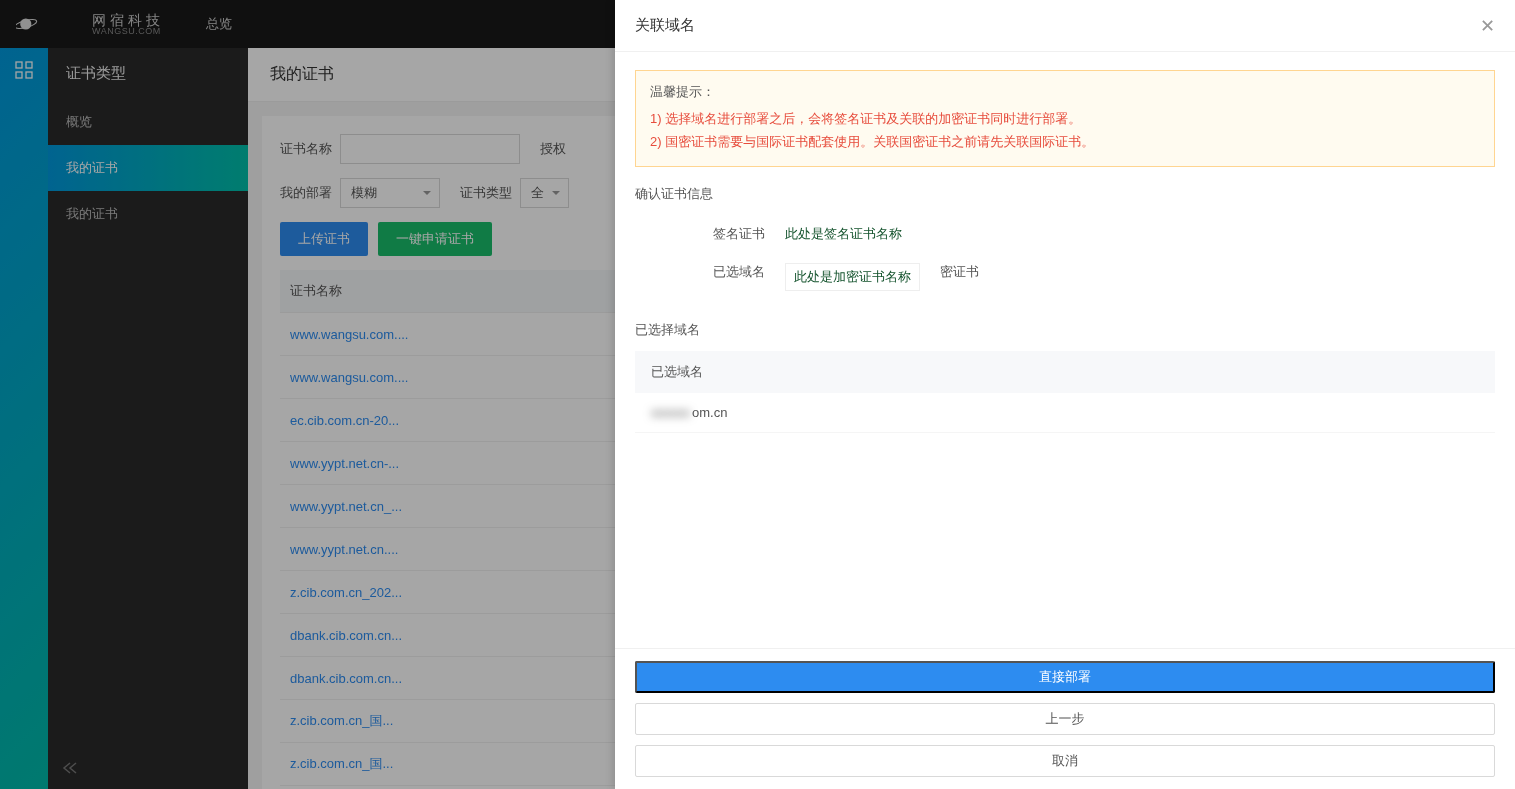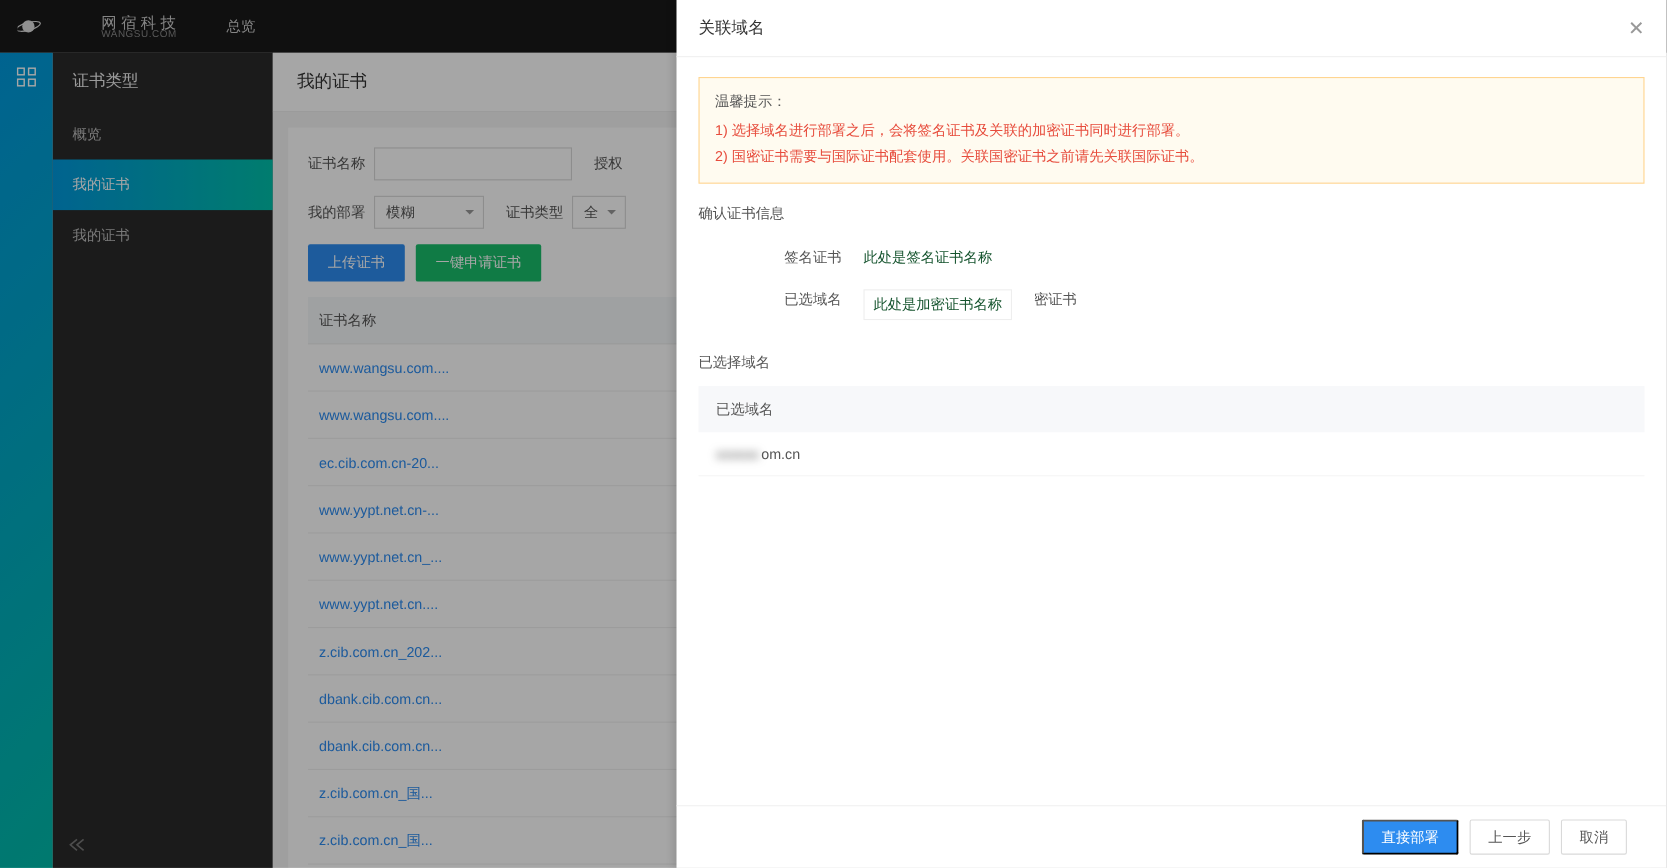--- a/index.html
+++ b/index.html
@@ -50,21 +50,21 @@
 .section-title { color:#555; margin:8px 0 12px 0; }
 .info-row { display:flex; align-items:flex-start; padding:10px 0 10px 50px; gap:20px; }
 .info-label { width:80px; text-align:right; color:#555; }
 .info-value { color:#14532d; flex:0 0 auto; }
 .info-suffix { color:#555; }
 .blur { filter: blur(4px); display:inline-block; margin-right:2px;}
 .light-input { border:1px solid #eee; padding:4px 8px; display:inline-flex; align-items:center; gap:6px; background:#fff;}
 .selected-box { margin-top:10px; }
 .selected-header { background:#f7f8fa; padding:12px 16px; color:#555; }
 .selected-row { padding:12px 16px; border-bottom:1px solid #f5f5f5; color:#555; }
-.drawer-footer { padding:12px 36px; border-top:1px solid #f0f0f0; display:flex; justify-content:flex-end; gap:10px; }
+.drawer-footer { padding:12px 20px; border-top:1px solid #f0f0f0; display:flex; justify-content:flex-end; gap:10px;flex-direction:column; }
 .btn-outline { background:#fff; border:1px solid #d9d9d9; color:#555; }
 .btn-primary { background:#2d8cf0; color:#fff; }
 .btn-sm { height:32px; padding:0 16px; border-radius:2px; cursor:pointer; font-size:13px; }
 </style>
 </head>
 <body>
 
 <div class="app">
   <div class="topbar">
     <div class="logo">

